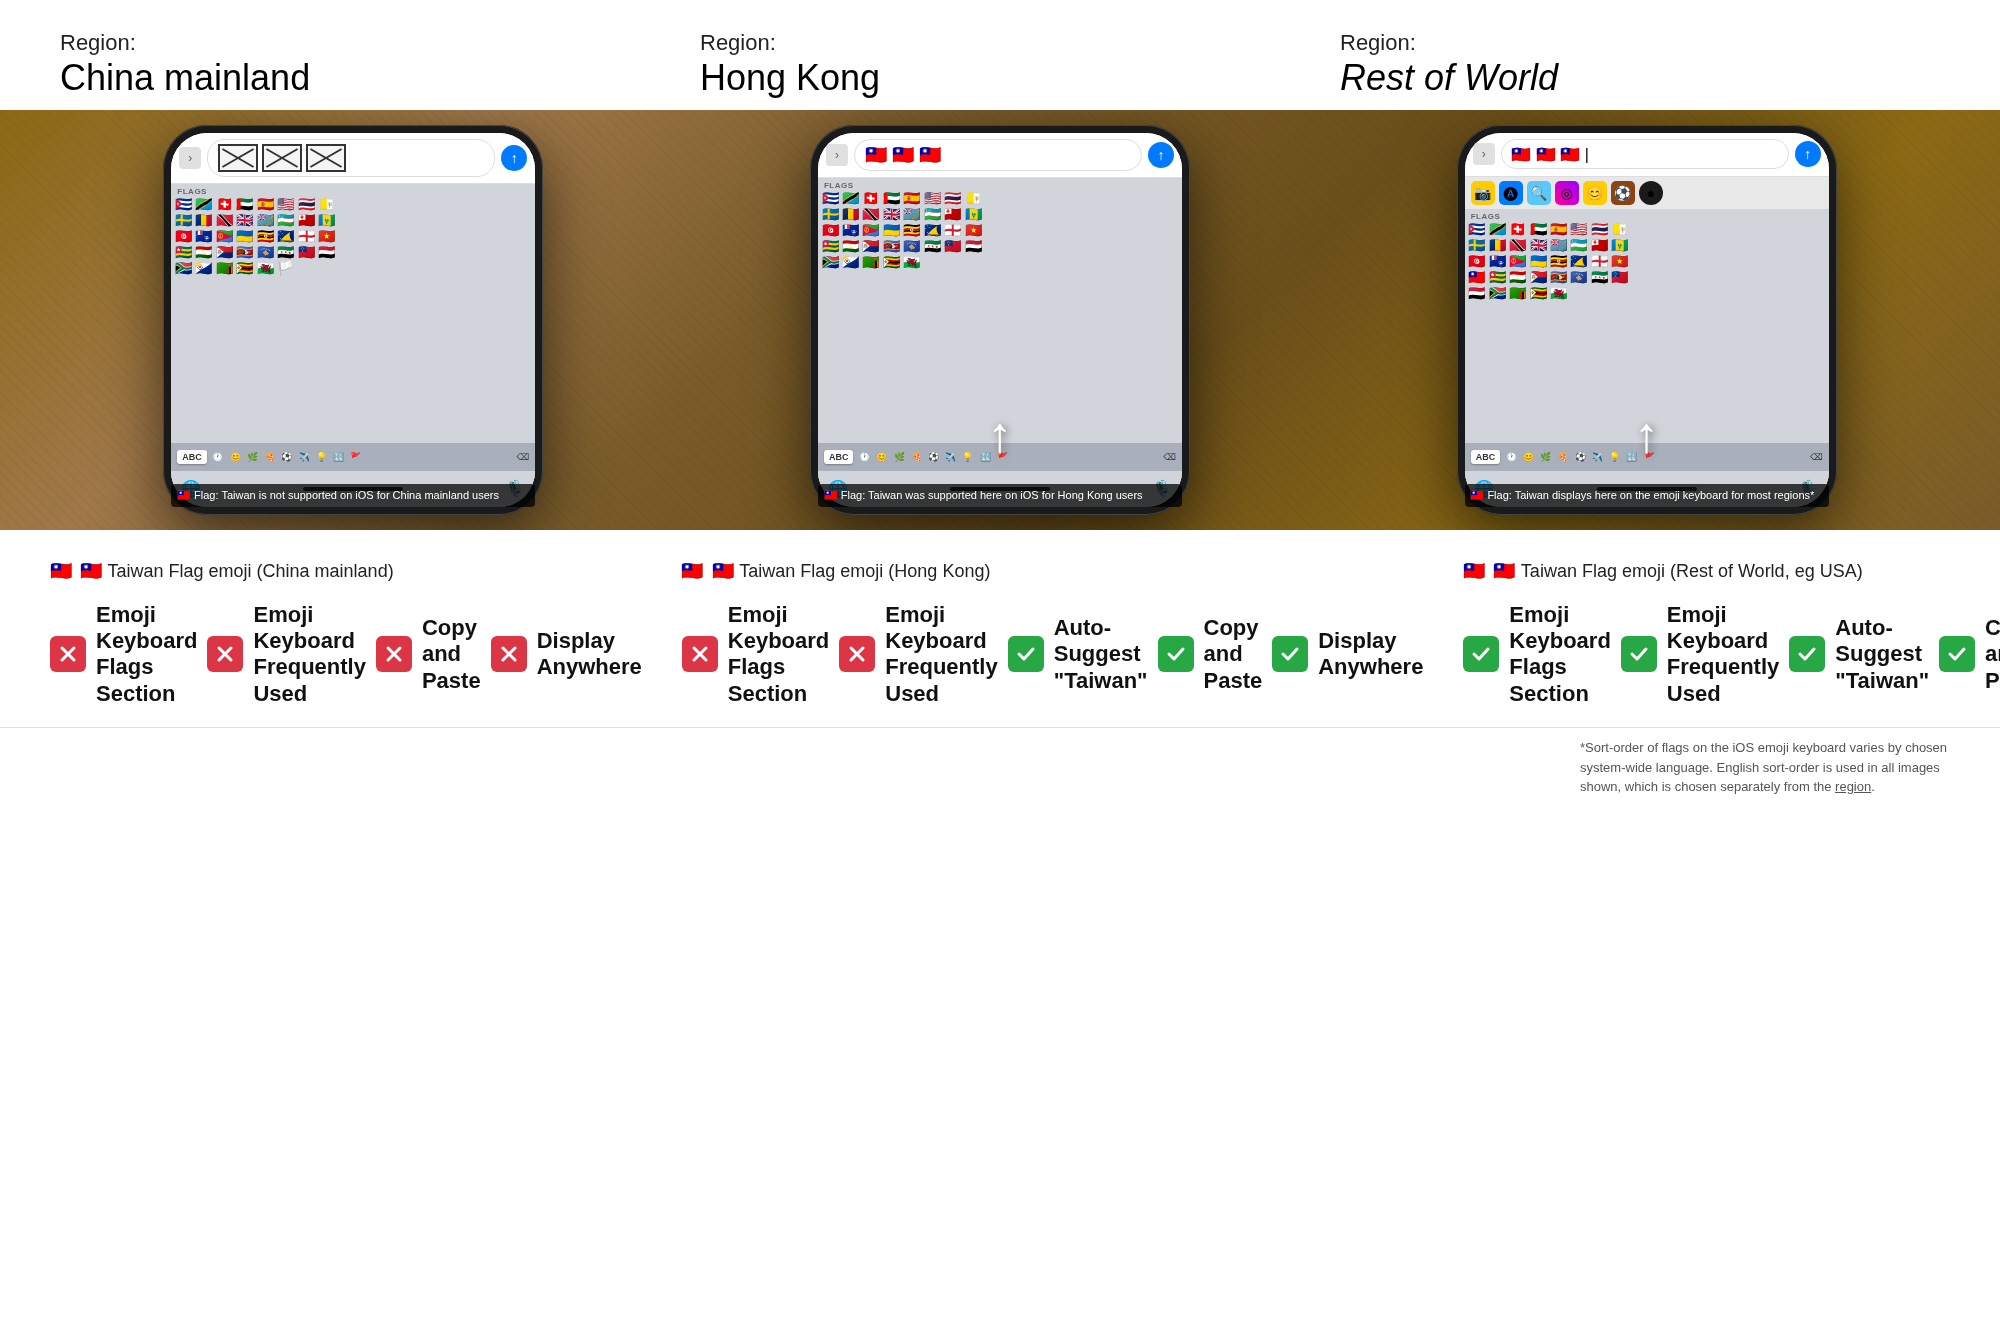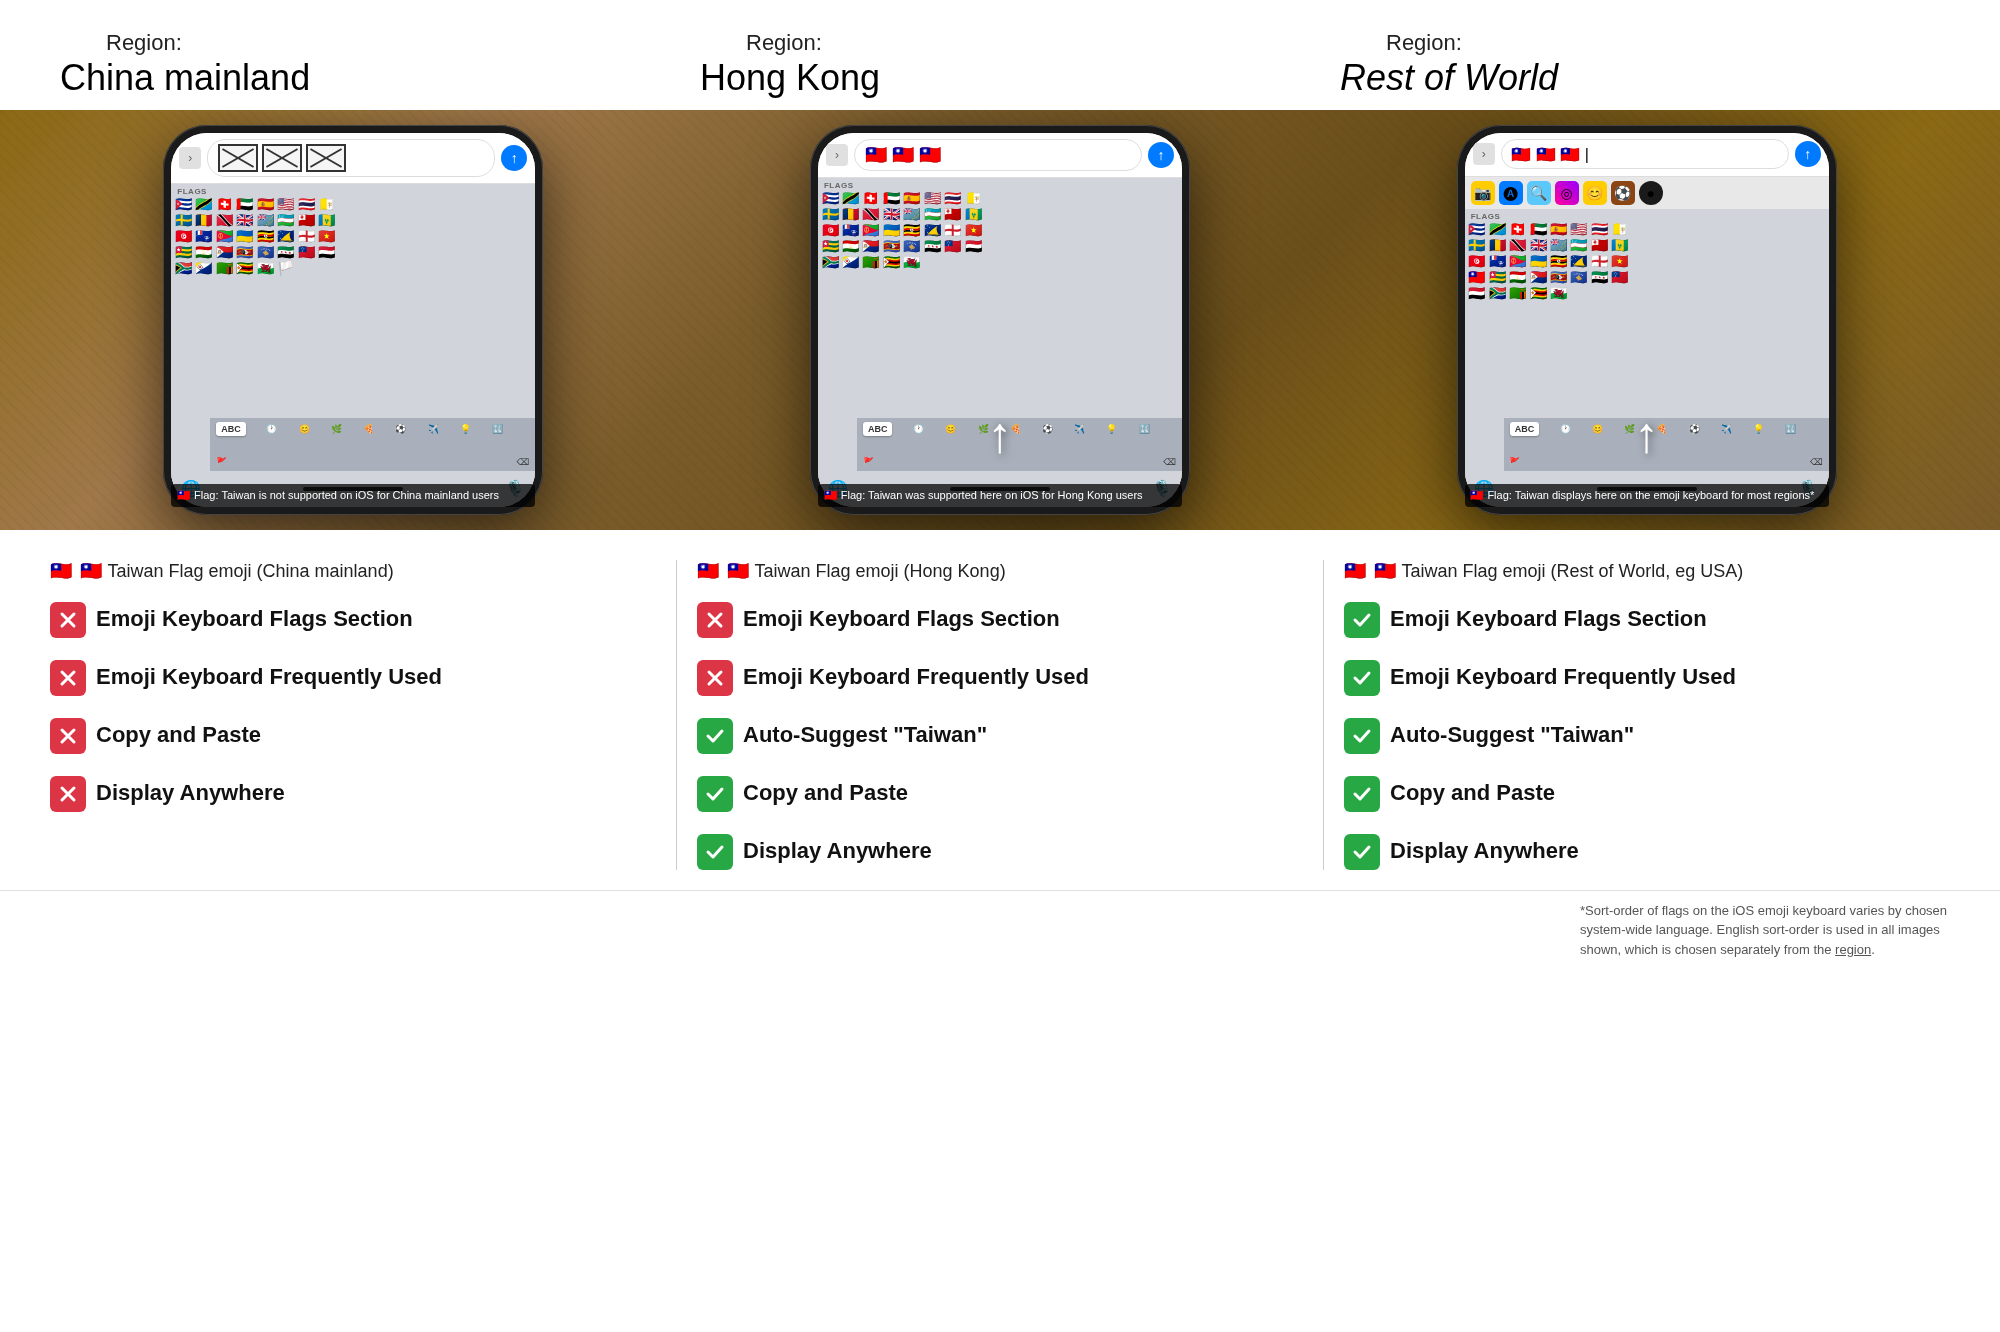--- a/index.html
+++ b/index.html
@@ -24,21 +24,20 @@
     }
     .region-header {
       flex: 1;
       padding: 0 20px;
     }
     .region-label {
       font-size: 22px;
       font-weight: 400;
       color: #222;
       line-height: 1.2;
-      margin-left: 46px;
     }
     .region-name {
       font-size: 36px;
       font-weight: 400;
       color: #000;
       line-height: 1.2;
     }
     .region-name.italic {
       font-style: italic;
     }
@@ -171,26 +170,25 @@
     .flag-emoji {
       font-size: 14px;
       line-height: 1;
     }
 
     .kb-toolbar {
       background: #aab0bb;
       display: flex;
       align-items: center;
       padding: 4px 6px;
-      gap: 21px;
+      gap: 6px;
       font-size: 9px;
       color: #333;
       min-height: 28px;
       flex-wrap: wrap;
-      margin-left: 39px;
     }
 
     .kb-bottom {
       background: #d1d5db;
       display: flex;
       justify-content: space-between;
       align-items: center;
       padding: 6px 10px;
       min-height: 36px;
     }
@@ -263,22 +261,22 @@
       align-items: center;
       gap: 8px;
       margin-bottom: 20px;
       font-size: 18px;
       color: #222;
     }
 
     .feature-list {
       list-style: none;
       display: flex;
-      flex-direction: column;
-      gap: 22px;
+      flex-direction: row;
+      gap: 10px;
     }
 
     .feature-item {
       display: flex;
       align-items: center;
       gap: 10px;
       font-size: 22px;
       font-weight: 700;
       color: #111;
       line-height: 1.2;

